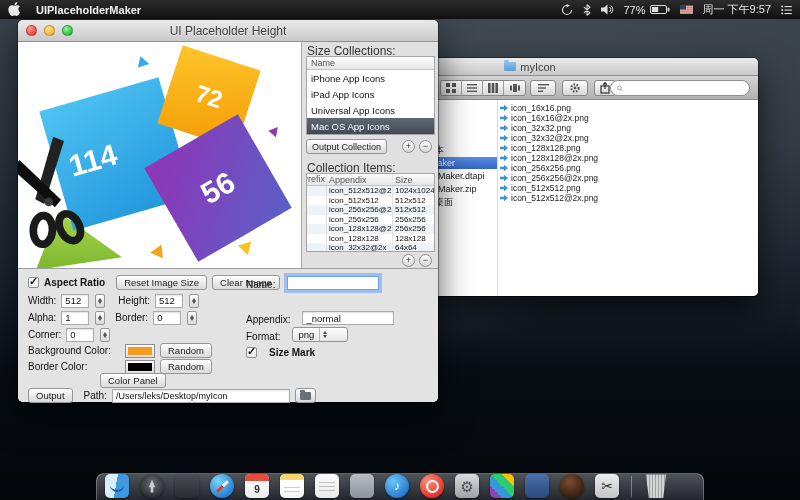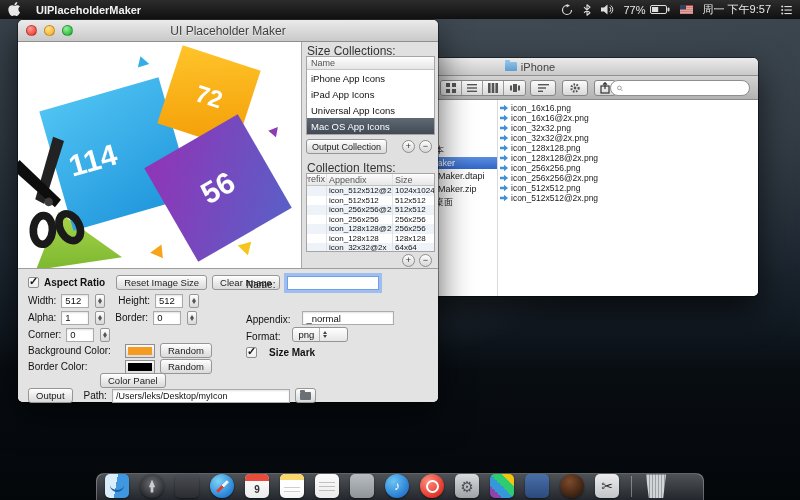--- a/index.html
+++ b/index.html
@@ -177,21 +177,21 @@
 
   <div class="window f-window">
     <div class="titlebar">
       <div class="lights">
         <span class="light l-red"></span>
         <span class="light l-yel"></span>
         <span class="light l-grn"></span>
       </div>
       <div class="f-title">
         <span class="f-folder"></span>
-        <span>iPhone</span>
+        <span>myIcon</span>
       </div>
     </div>
     <div class="f-toolbar">
       <div class="navbtns">
         <div class="navbtn">
             <span class="tri-l"></span>
           </div>
         <div class="navbtn">
             <span class="tri-r"></span>
           </div>
@@ -318,21 +318,21 @@
     </div>
   </div>
 
   <div class="window app-window">
     <div class="titlebar">
       <div class="lights">
         <span class="light l-red"></span>
         <span class="light l-yel"></span>
         <span class="light l-grn"></span>
       </div>
-      <div class="wtitle">UI Placeholder Maker</div>
+      <div class="wtitle">UI Placeholder Height</div>
     </div>
 
     <div class="preview">
       <div class="green-tri"></div>
       <div class="sq sq-blue">
           <span>114</span>
         </div>
       <div class="sq sq-orange">
           <span>72</span>
         </div>

